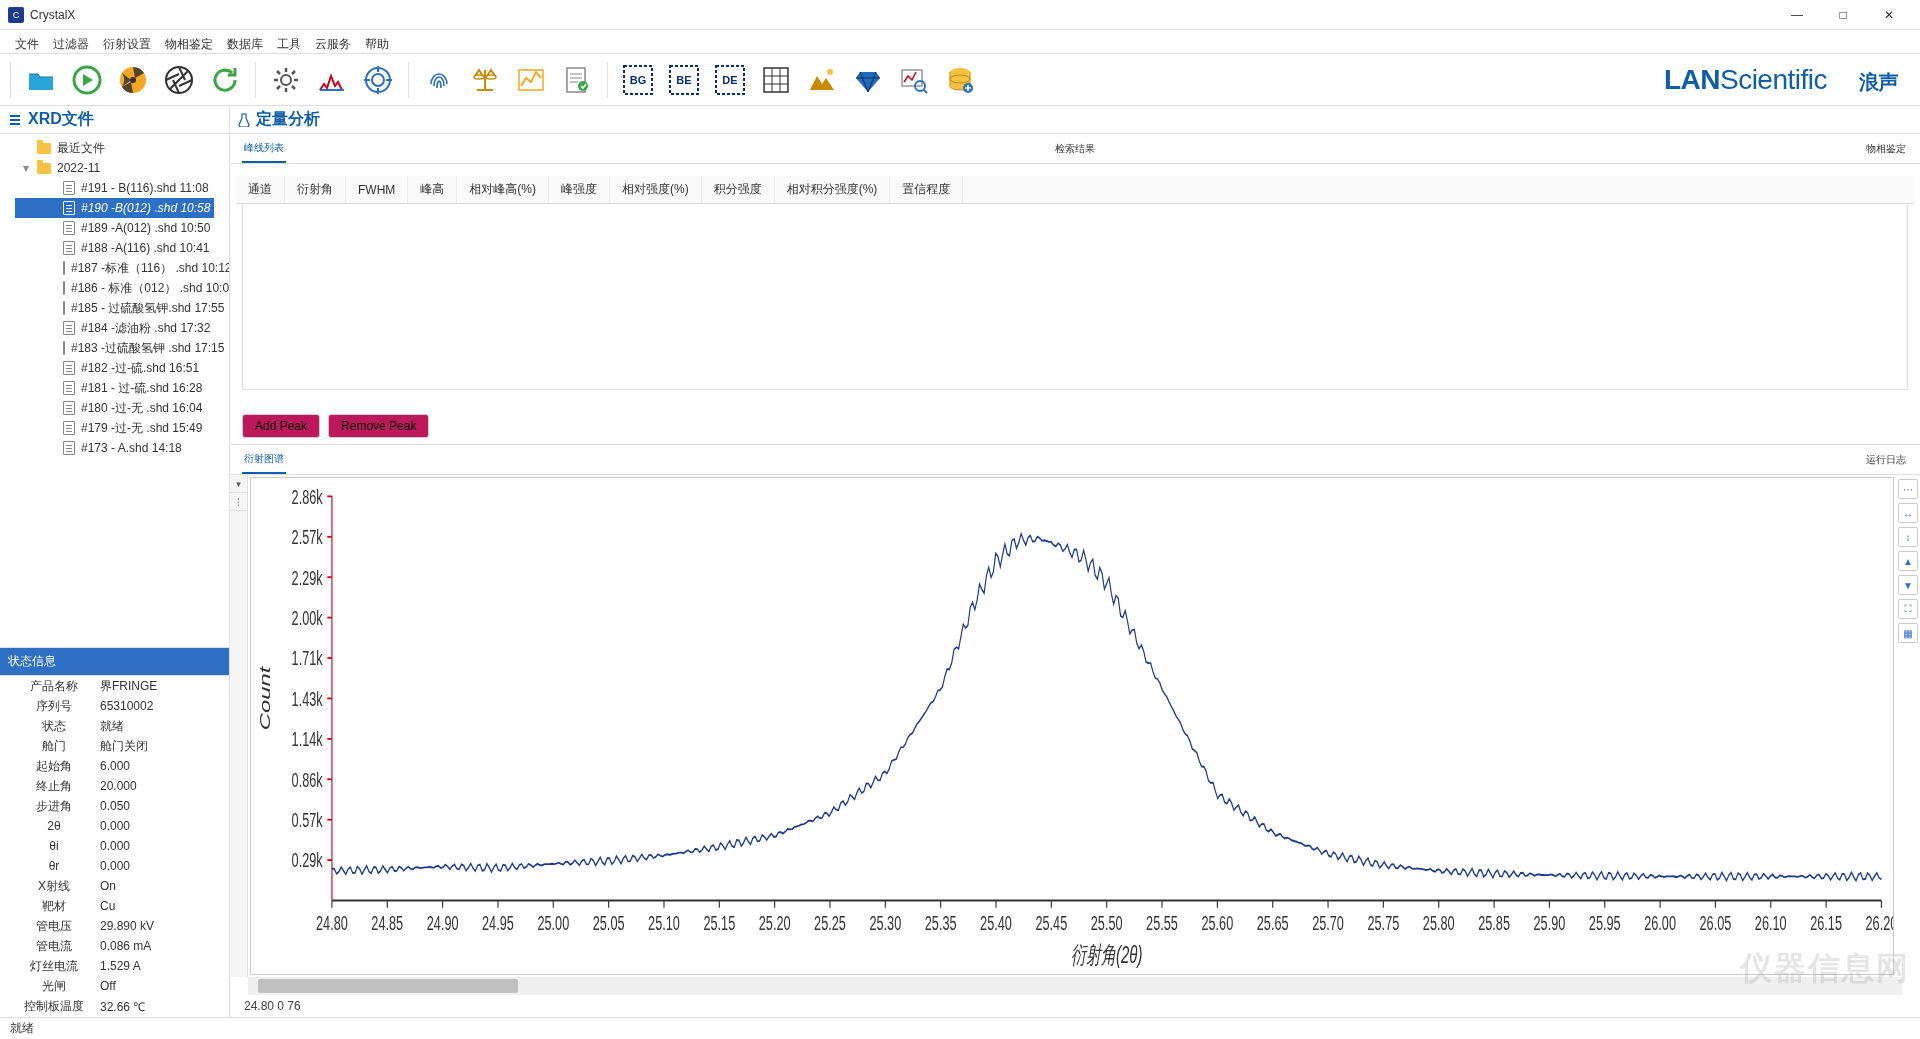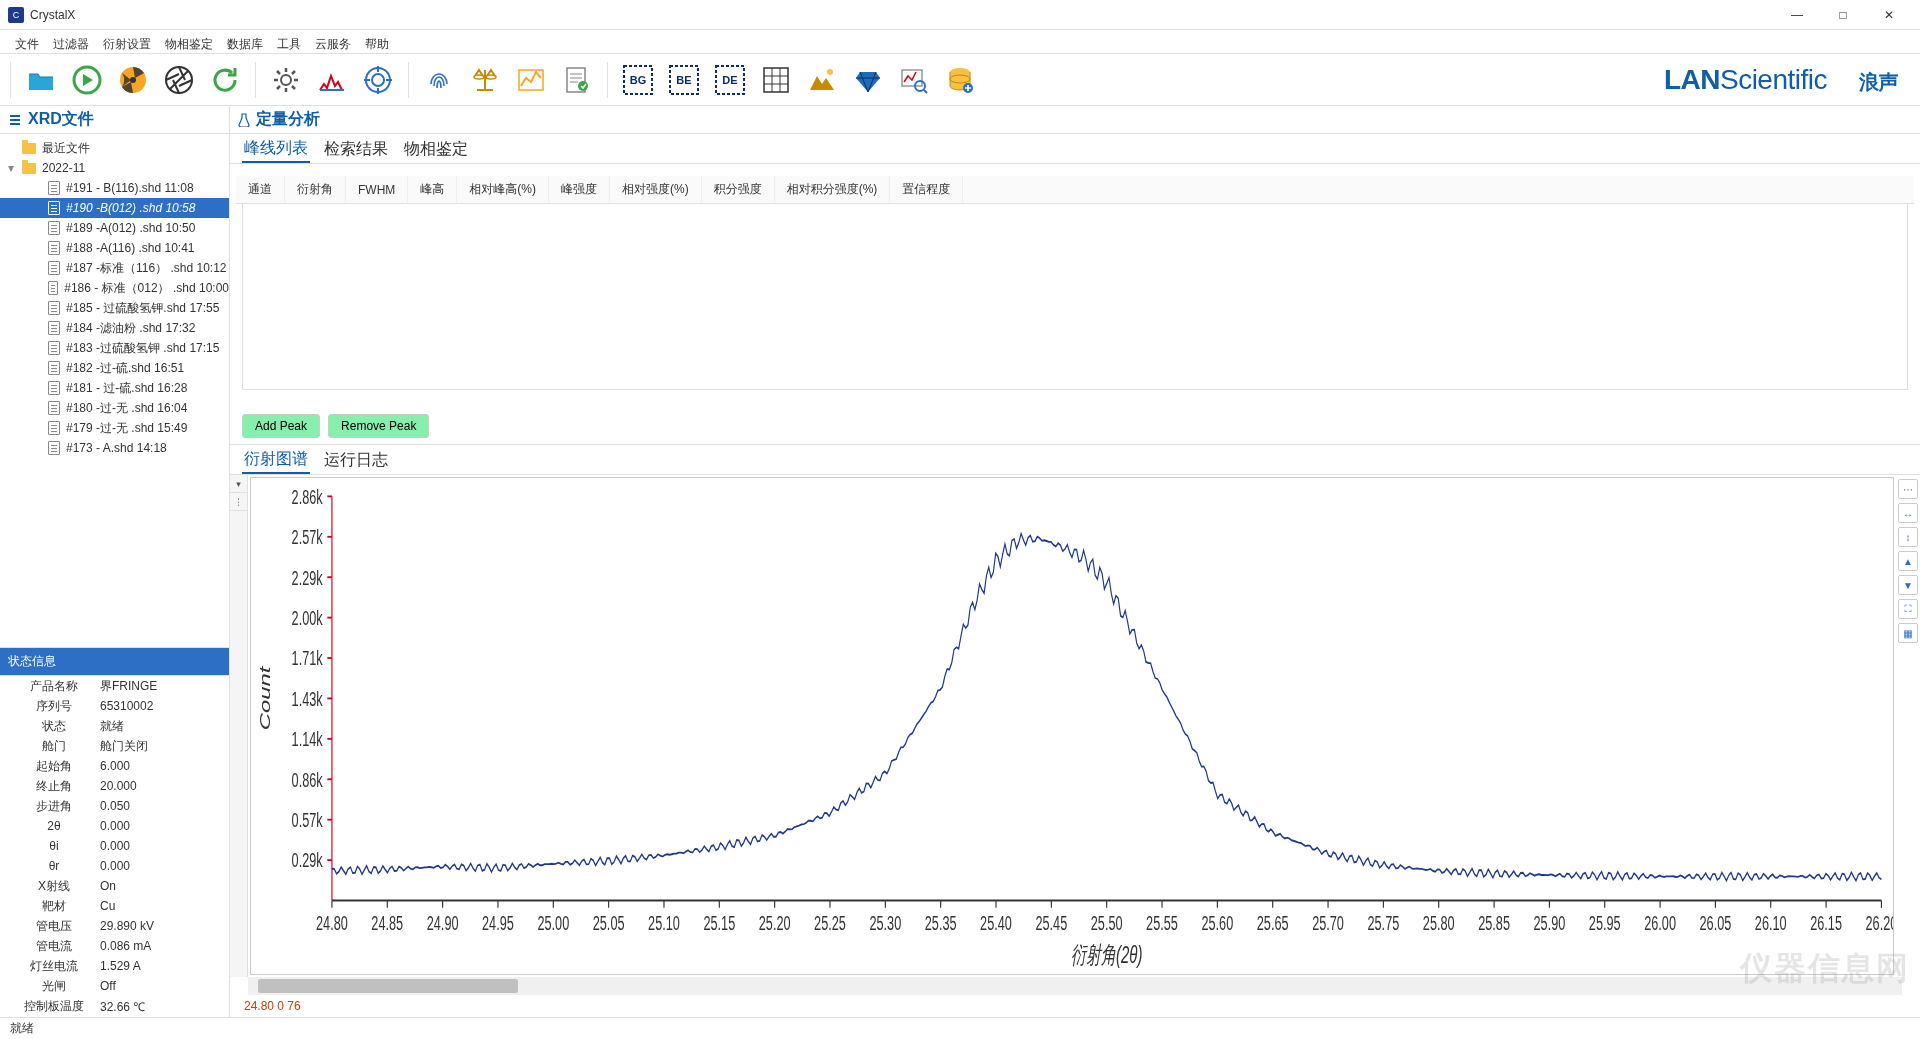--- a/index.html
+++ b/index.html
@@ -13,58 +13,58 @@
 .toolbar { height: 52px; display: flex; align-items: center; padding: 0 6px; gap: 6px; border-bottom: 1px solid #e0e0e0; }
 .toolbar .sep { width: 1px; height: 36px; background: #e0e0e0; margin: 0 4px; }
 .toolbar .tbtn { width: 40px; height: 40px; display: flex; align-items: center; justify-content: center; border-radius: 4px; }
 .toolbar .logo { margin-left: auto; font-size: 28px; font-weight: 300; color: #0f5eaa; letter-spacing: -0.5px; padding-right: 16px; }
 .toolbar .logo b { font-weight: 700; }
 .toolbar .logo .cn { font-weight: 600; font-size: 20px; margin-left: 32px; }
 .main { display: flex; height: calc(1039px - 30px - 24px - 52px - 22px); }
 .left { width: 230px; border-right: 1px solid #e0e0e0; display: flex; flex-direction: column; }
 .panel-head { height: 28px; display: flex; align-items: center; padding: 0 8px; gap: 6px; color: #0f5eaa; font-weight: 600; font-size: 16px; border-bottom: 1px solid #e0e0e0; }
 .panel-head.blue-fill { background: #2c6fc5; color: #fff; font-weight: 400; font-size: 12px; }
-.tree { flex: 1; overflow: auto; padding: 4px 0; }
+.tree { flex: 1; overflow: auto; padding: 4px 15px; }
 .tree-item { height: 20px; display: flex; align-items: center; padding-left: 22px; gap: 6px; font-size: 12px; white-space: nowrap; }
 .tree-item.l3 { padding-left: 48px; }
 .tree-item.folder::before { content: "▸"; color: #888; width: 8px; margin-left: -14px; }
 .tree-item.folder.open::before { content: "▾"; }
 .tree-item.sel { background: #2c6fc5; color: #fff; font-style: italic; }
 .folder-icon { width: 14px; height: 11px; background: #f7c244; border-radius: 1px; display: inline-block; position: relative; }
 .folder-icon::before { content: ""; position: absolute; top: -3px; left: 0; width: 6px; height: 3px; background: #f7c244; border-radius: 1px 1px 0 0; }
 .file-icon { width: 12px; height: 14px; border: 1px solid #888; border-radius: 1px; display: inline-block; position: relative; }
 .tree-item.sel .file-icon { border-color: #fff; }
 .file-icon::after { content: ""; position: absolute; left: 2px; top: 3px; right: 2px; height: 1px; background: #888; box-shadow: 0 3px 0 #888, 0 6px 0 #888; }
 .tree-item.sel .file-icon::after { background: #fff; box-shadow: 0 3px 0 #fff, 0 6px 0 #fff; }
 .status-panel { height: 370px; border-top: 1px solid #e0e0e0; display: flex; flex-direction: column; text-align: center; }
 .status-grid { flex: 1; overflow: auto; }
 .status-row { display: flex; height: 20px; align-items: center; padding: 0 8px; }
 .status-row .k { width: 92px; }
 .right { flex: 1; display: flex; flex-direction: column; }
-.tabs { height: 30px; display: flex; align-items: flex-end; padding: 0 12px; gap: 12px; border-bottom: 1px solid #e0e0e0; font-size: 16px; }
+.tabs { height: 30px; display: flex; align-items: flex-end; padding: 0 12px; gap: 12px; border-bottom: 1px solid #e0e0e0; font-size: 10px; justify-content: space-between; }
 .tab { height: 28px; display: flex; align-items: center; padding: 0 2px; cursor: default; }
 .tab.active { color: #0f5eaa; border-bottom: 2px solid #0f5eaa; }
 .table-head { height: 28px; display: flex; align-items: center; border-bottom: 1px solid #e0e0e0; background: #fafafa; }
 .table-head .th { padding: 0 12px; font-size: 12px; color: #333; border-right: 1px solid #eee; height: 100%; display: flex; align-items: center; }
 .table-body { flex: 1; background: #fff; border: 1px solid #e0e0e0; border-top: none; margin: 0 6px 6px 6px; }
 .peak-actions { display: flex; gap: 8px; padding: 6px 12px; }
-.pbtn { border: 1px solid #ccc; background: #86efac; border-radius: 3px; padding: 4px 12px; font-size: 12px; }
+.pbtn { border: 1px solid #ccc; background: #be185d; border-radius: 3px; padding: 4px 12px; font-size: 12px; }
 .chart-area { flex: 1; display: flex; flex-direction: column; border-top: 1px solid #e0e0e0; position: relative; }
 .chart-wrap { flex: 1; display: flex; }
 .chart-gutter-l { width: 18px; background: #f5f5f5; border-right: 1px solid #e0e0e0; display: flex; flex-direction: column; }
 .chart-gutter-l .gbtn { height: 18px; display: flex; align-items: center; justify-content: center; color: #555; font-size: 9px; border-bottom: 1px solid #e0e0e0; }
 .chart-inner { flex: 1; position: relative; background: #fff; border: 1px solid #ccc; margin: 2px; }
 .chart-inner svg { position: absolute; inset: 0; width: 100%; height: 100%; }
 .axis-text { font-size: 11px; fill: #333; }
 .axis-label { font-size: 13px; fill: #333; font-style: italic; }
 .chart-side { width: 24px; display: flex; flex-direction: column; gap: 4px; padding: 4px 2px; }
 .sidebtn { width: 20px; height: 20px; border: 1px solid #ccc; border-radius: 2px; display: flex; align-items: center; justify-content: center; font-size: 10px; color: #2c6fc5; }
 .chart-hscroll { height: 18px; background: #f0f0f0; display: flex; align-items: center; margin: 0 18px 0 18px; }
 .chart-hscroll .thumb { height: 14px; background: #c0c0c0; width: 260px; margin-left: 10px; border-radius: 2px; }
-.chart-footer { height: 22px; display: flex; align-items: center; padding: 0 14px; font-size: 12px; color: #c2410c; }
+.chart-footer { height: 22px; display: flex; align-items: center; padding: 0 14px; font-size: 12px; color: #404040; }
 .statusbar { height: 22px; border-top: 1px solid #e0e0e0; display: flex; align-items: center; padding: 0 10px; font-size: 12px; }
 .watermark { position: absolute; right: 10px; bottom: 26px; font-size: 32px; color: rgba(150,150,150,0.25); font-weight: 700; letter-spacing: 2px; pointer-events: none; }
 </style>
 </head>
 <body>
 
 <div class="titlebar">
   <div class="app-icon">C</div>
   <span>CrystalX</span>
   <div class="wincontrols">

